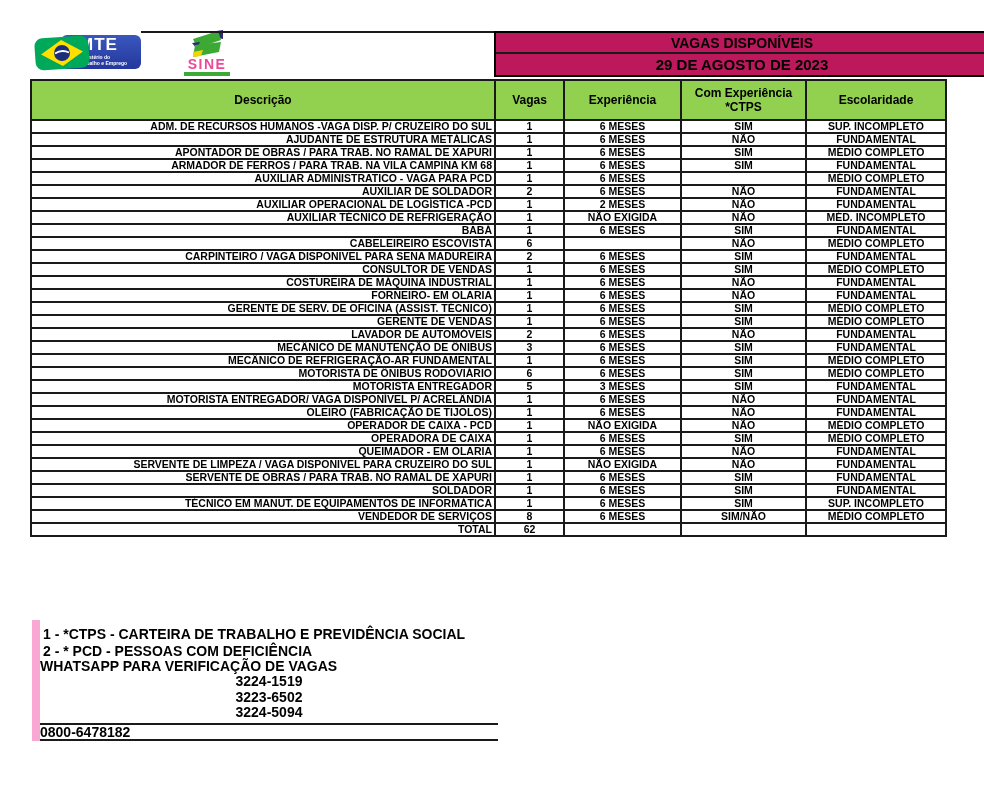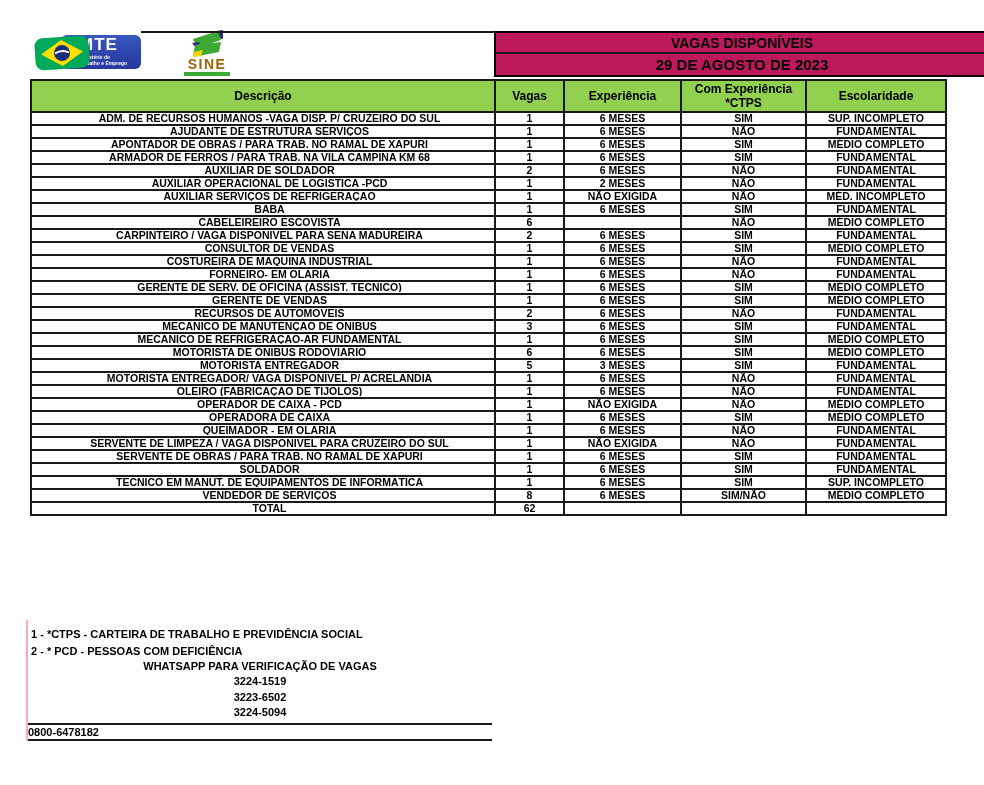--- a/index.html
+++ b/index.html
@@ -13,46 +13,46 @@
   
   .logos { position:absolute; left:33px; top:32px; width:220px; height:48px; }
   .mte { position:absolute; left:0; top:2px; width:108px; height:38px; }
   .mte-rect { position:absolute; left:28px; top:1px; width:80px; height:34px;
               background:linear-gradient(#3a57bd,#24379e); border-radius:6px; }
   .mte-acronym { position:absolute; left:46px; top:1px; font-size:17px; color:#fff; letter-spacing:1px; }
   .mte-sub { position:absolute; left:46px; top:20px; font-size:5px; line-height:6px; color:#fff; }
   .flag { position:absolute; left:0; top:0; }
   .sine { position:absolute; left:148px; top:-2px; width:52px; text-align:center; }
   .sine svg { display:block; margin:0 auto; }
-  .sine-text { font-size:14px; color:#a16207; letter-spacing:1.5px; line-height:13px; }
+  .sine-text { font-size:14px; color:#ec4899; letter-spacing:1.5px; line-height:13px; }
   .sine-bar { height:4px; background:#3DA935; margin:1px 3px 0 3px; }
 
   
   .topline { position:absolute; left:141px; top:31px; width:355px; height:2px; background:#1a1a1a; }
   .title-box { position:absolute; left:494px; top:31px; width:496px; border:2px solid #000000; background:#be185d; }
   .title-row { height:21px; line-height:21px; text-align:center; font-size:14px; border-bottom:2px solid #1a1a1a; }
   .date-row  { height:21px; line-height:21px; text-align:center; font-size:15px; }
 
   
   table.jobs { position:absolute; left:30px; top:79px; width:915px; border-collapse:collapse; table-layout:fixed; }
   table.jobs th {
-    background:#92D050; border:2px solid #1a1a1a; font-size:12px; height:32px;
+    background:#92D050; border:2px solid #1a1a1a; font-size:12px; height:40px;
     text-align:center; vertical-align:middle; padding:0 6px; font-weight:bold;
   }
   table.jobs td {
     border:2px solid #1a1a1a; height:13px; font-size:10.5px; line-height:11px;
     text-align:center; vertical-align:middle; white-space:nowrap; overflow:hidden;
   }
-  table.jobs td.desc { text-align:center; padding:0 2px 0 15px;border-radius:6px; }
+  table.jobs td.desc { text-align:right; padding:0 2px 0 15px; }
 
   
-  .footer { position:absolute; left:26px; top:620px; width:466px; border-left:2px solid #f9a8d4; font-size:11px; }
+  .footer { position:absolute; left:32px; top:620px; width:466px; border-left:8px solid #f9a8d4; font-size:14px; }
   .note { padding:0 0 0 3px; line-height:16.5px; }
   .note:first-child { margin-top:6px; }
-  .wa-title { text-align:center; line-height:15px; }
+  .wa-title { line-height:15px; }
   .phones .phone { text-align:center; line-height:15.5px; }
   .hotline { border-top:2px solid #1a1a1a; border-bottom:2px solid #1a1a1a;
              line-height:14px; margin-top:2px; }
 </style>
 </head>
 <body>
 
 <div class="sheet">
 
   <div class="logos">
@@ -112,21 +112,21 @@
     <tbody>
     <tr>
       <td class="desc">ADM. DE RECURSOS HUMANOS -VAGA DISP. P/ CRUZEIRO DO SUL</td>
       <td>1</td>
       <td>6 MESES</td>
       <td>SIM</td>
       <td>SUP. INCOMPLETO</td>
     </tr>
 
     <tr>
-      <td class="desc">AJUDANTE DE ESTRUTURA SERVIÇOS</td>
+      <td class="desc">AJUDANTE DE ESTRUTURA METÁLICAS</td>
       <td>1</td>
       <td>6 MESES</td>
       <td>NÃO</td>
       <td>FUNDAMENTAL</td>
     </tr>
 
     <tr>
       <td class="desc">APONTADOR DE OBRAS / PARA TRAB. NO RAMAL DE XAPURI</td>
       <td>1</td>
       <td>6 MESES</td>
@@ -135,39 +135,46 @@
     </tr>
 
     <tr>
       <td class="desc">ARMADOR DE FERROS / PARA TRAB. NA VILA CAMPINA KM 68</td>
       <td>1</td>
       <td>6 MESES</td>
       <td>SIM</td>
       <td>FUNDAMENTAL</td>
     </tr>
 
+    <tr>
+      <td class="desc">AUXILIAR ADMINISTRATICO - VAGA PARA PCD</td>
+      <td>1</td>
+      <td>6 MESES</td>
+      <td></td>
+      <td>MÉDIO COMPLETO</td>
+    </tr>
 
     <tr>
       <td class="desc">AUXILIAR DE SOLDADOR</td>
       <td>2</td>
       <td>6 MESES</td>
       <td>NÃO</td>
       <td>FUNDAMENTAL</td>
     </tr>
 
     <tr>
       <td class="desc">AUXILIAR OPERACIONAL DE LOGÍSTICA -PCD</td>
       <td>1</td>
       <td>2 MESES</td>
       <td>NÃO</td>
       <td>FUNDAMENTAL</td>
     </tr>
 
     <tr>
-      <td class="desc">AUXILIAR SERVIÇOS DE REFRIGERAÇÃO</td>
+      <td class="desc">AUXILIAR TÉCNICO DE REFRIGERAÇÃO</td>
       <td>1</td>
       <td>NÃO EXIGIDA</td>
       <td>NÃO</td>
       <td>MÉD. INCOMPLETO</td>
     </tr>
 
     <tr>
       <td class="desc">BABÁ</td>
       <td>1</td>
       <td>6 MESES</td>
@@ -226,21 +233,21 @@
 
     <tr>
       <td class="desc">GERENTE DE VENDAS</td>
       <td>1</td>
       <td>6 MESES</td>
       <td>SIM</td>
       <td>MÉDIO COMPLETO</td>
     </tr>
 
     <tr>
-      <td class="desc">RECURSOS DE  AUTOMÓVEIS</td>
+      <td class="desc">LAVADOR DE  AUTOMÓVEIS</td>
       <td>2</td>
       <td>6 MESES</td>
       <td>NÃO</td>
       <td>FUNDAMENTAL</td>
     </tr>
 
     <tr>
       <td class="desc">MECÂNICO DE MANUTENÇÃO DE ÔNIBUS</td>
       <td>3</td>
       <td>6 MESES</td>

